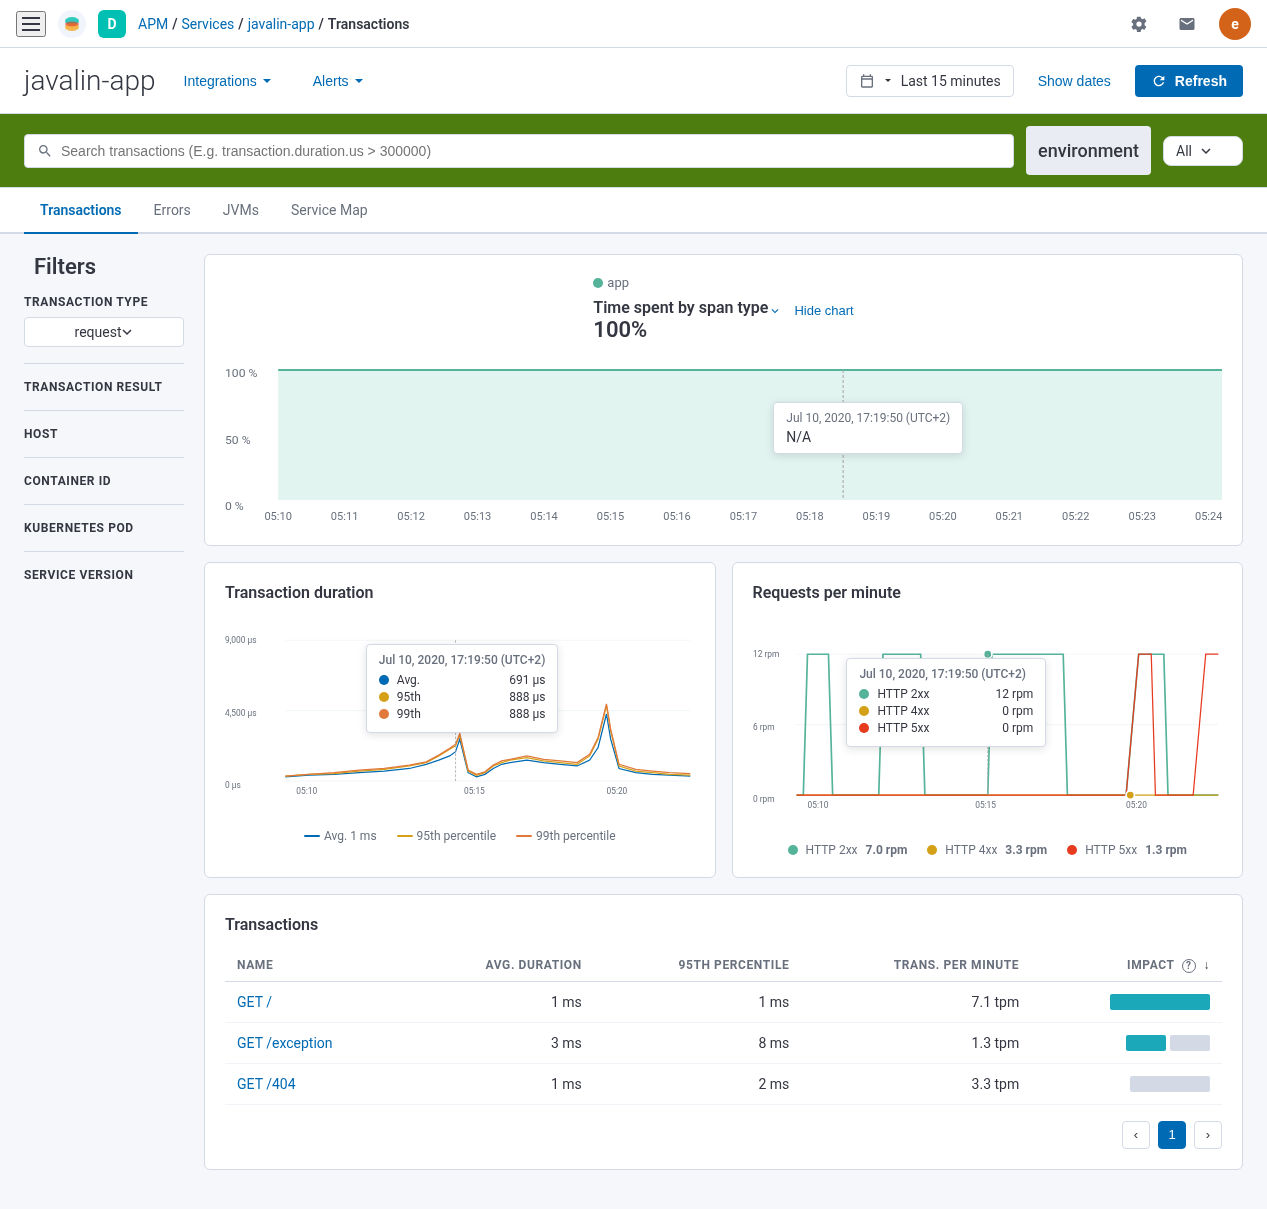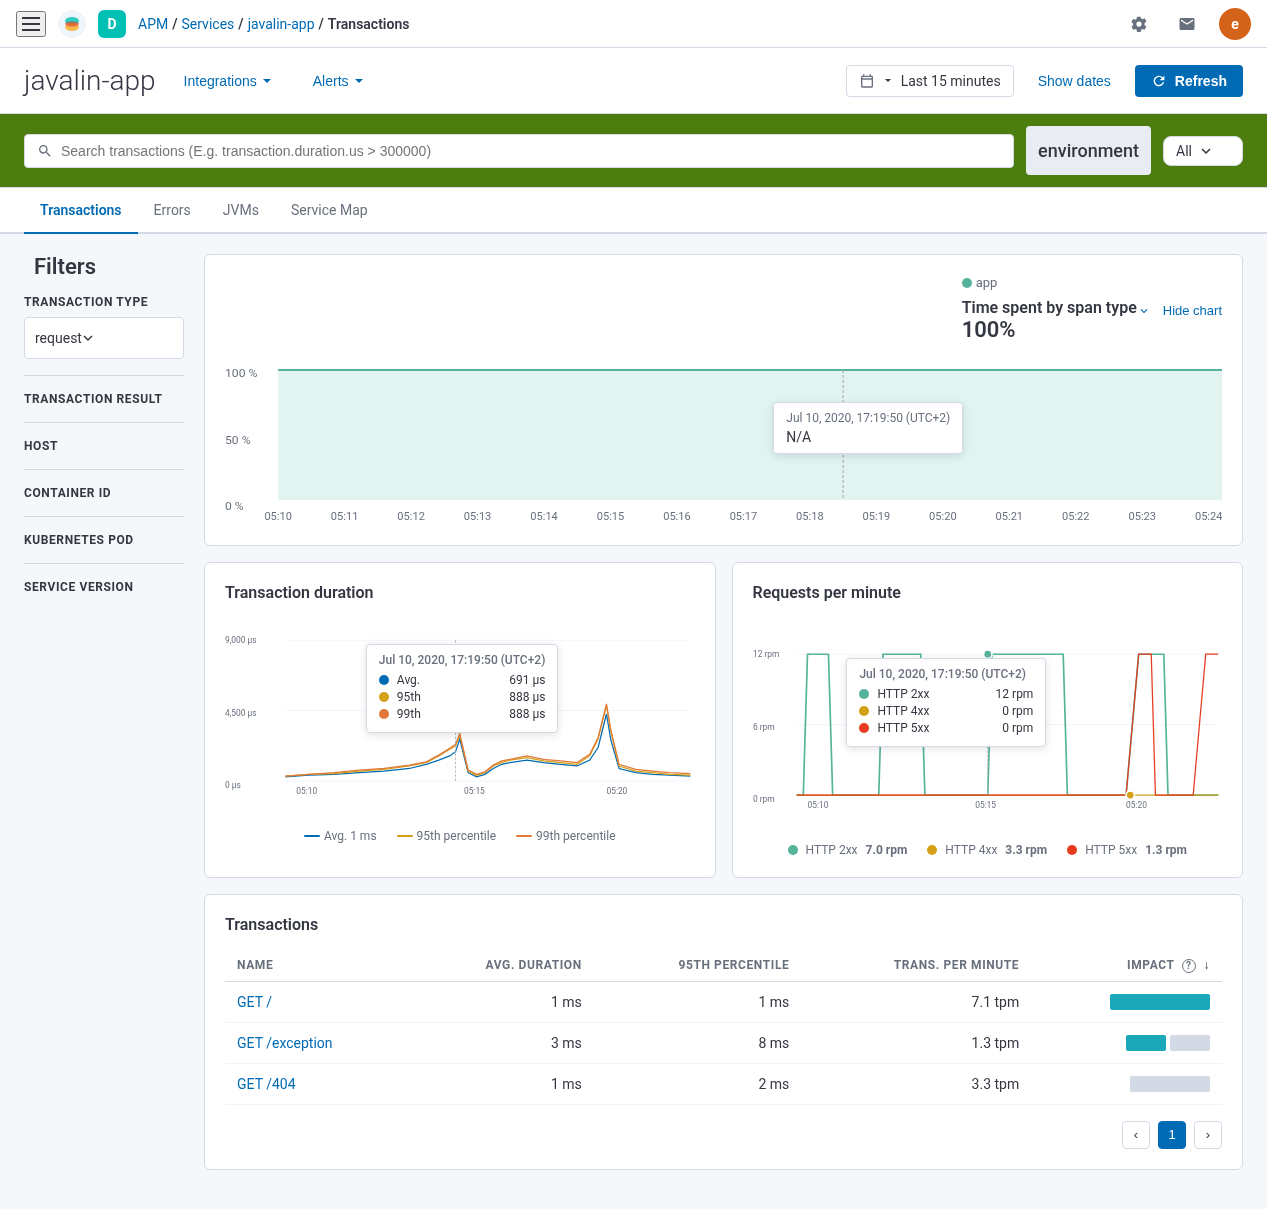--- a/index.html
+++ b/index.html
@@ -37,29 +37,29 @@
     
     .tabs { background: #fff; border-bottom: 2px solid #d3dae6; padding: 0 24px; display: flex; gap: 0; }
     .tab { padding: 14px 16px; cursor: pointer; font-size: 14px; color: #69707d; border-bottom: 2px solid transparent; margin-bottom: -2px; text-decoration: none; display: inline-block; }
     .tab.active { color: #006bb4; border-bottom: 2px solid #006bb4; font-weight: 600; }
 
     
     .main-content { display: flex; gap: 0; padding: 20px 24px; gap: 20px; }
     .sidebar { width: 160px; flex-shrink: 0; }
     .sidebar h3 { font-size: 12px; font-weight: 700; color: #343741; text-transform: uppercase; letter-spacing: 0.05em; margin-bottom: 8px; margin-top: 16px; }
     .sidebar h3:first-child { margin-top: 0; }
-    .sidebar-select { width: 100%; border: 1px solid #d3dae6; border-radius: 4px; padding: 12px 10px; font-size: 14px; background: #fff; display: flex; align-items: center; justify-content: flex-start; cursor: pointer; }
+    .sidebar-select { width: 100%; border: 1px solid #d3dae6; border-radius: 4px; padding: 6px 10px; font-size: 14px; background: #fff; display: flex; align-items: center; justify-content: center; cursor: pointer; }
     .sidebar-divider { border: none; border-top: 1px solid #d3dae6; margin: 16px 0; }
 
     
     .charts-area { flex: 1; display: flex; flex-direction: column; gap: 16px; }
 
     
     .chart-card { background: #fff; border: 1px solid #d3dae6; border-radius: 6px; padding: 20px; }
-    .chart-card-header { display: flex; justify-content: flex-end; align-items: center; margin-bottom: 16px; }
+    .chart-card-header { display: flex; justify-content: center; align-items: center; margin-bottom: 16px; }
     .chart-title { font-size: 16px; font-weight: 600; color: #343741; }
     .hide-chart-btn { background: none; border: none; color: #006bb4; cursor: pointer; font-size: 13px; display: flex; align-items: center; gap: 12px; }
     .legend-dot { width: 10px; height: 10px; border-radius: 50%; display: inline-block; margin-right: 4px; }
     .legend-item { display: flex; align-items: center; font-size: 13px; color: #69707d; margin-bottom: 8px; }
     .chart-percent { font-size: 22px; font-weight: 600; color: #343741; margin-bottom: 4px; }
     .span-chart-tooltip { position: absolute; background: #fff; border: 1px solid #d3dae6; border-radius: 4px; padding: 8px 12px; font-size: 13px; box-shadow: 0 2px 8px rgba(0,0,0,0.12); top: 40px; left: 55%; }
     .tooltip-date { font-size: 12px; color: #69707d; margin-bottom: 4px; }
     .tooltip-value { font-size: 14px; color: #343741; }
 
     

